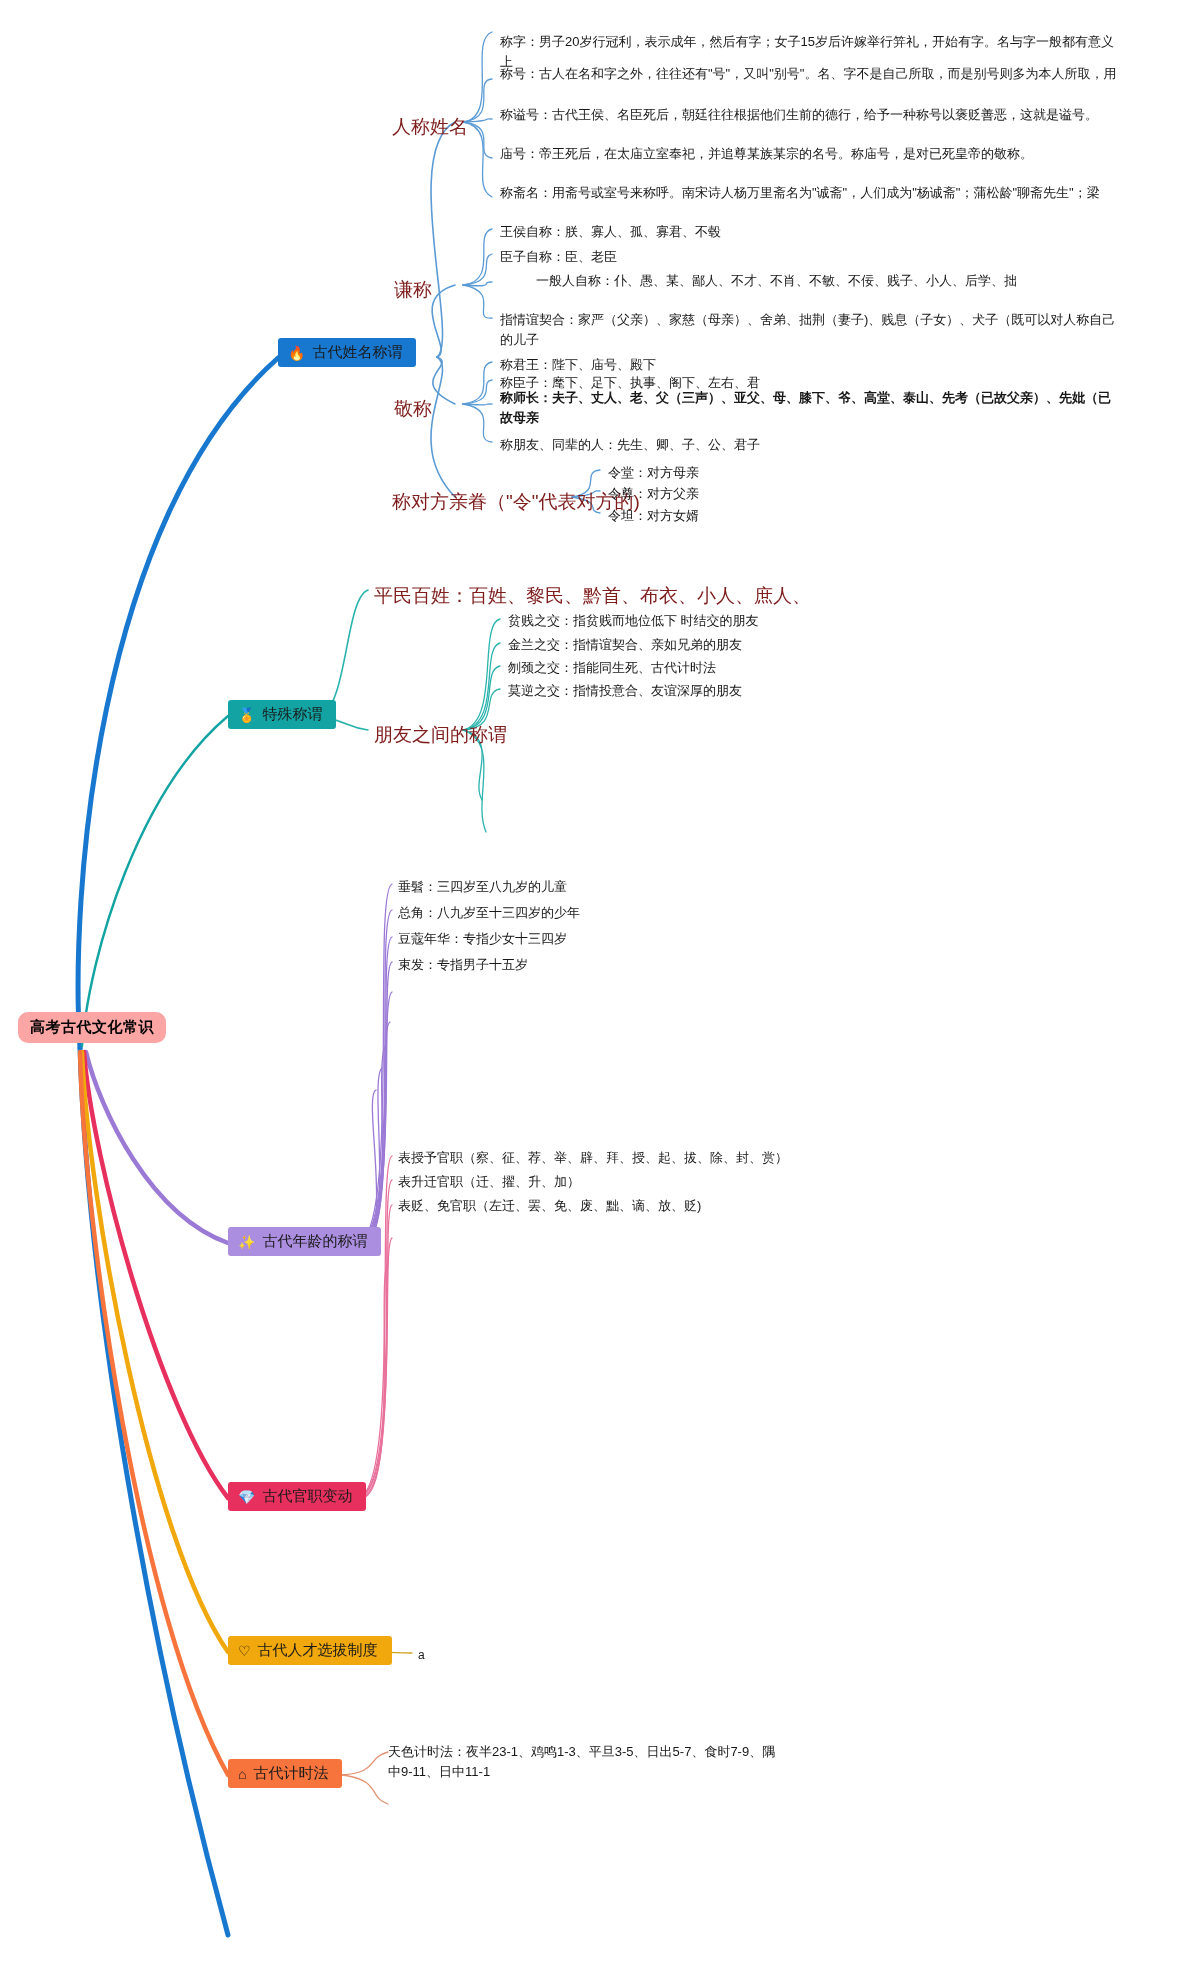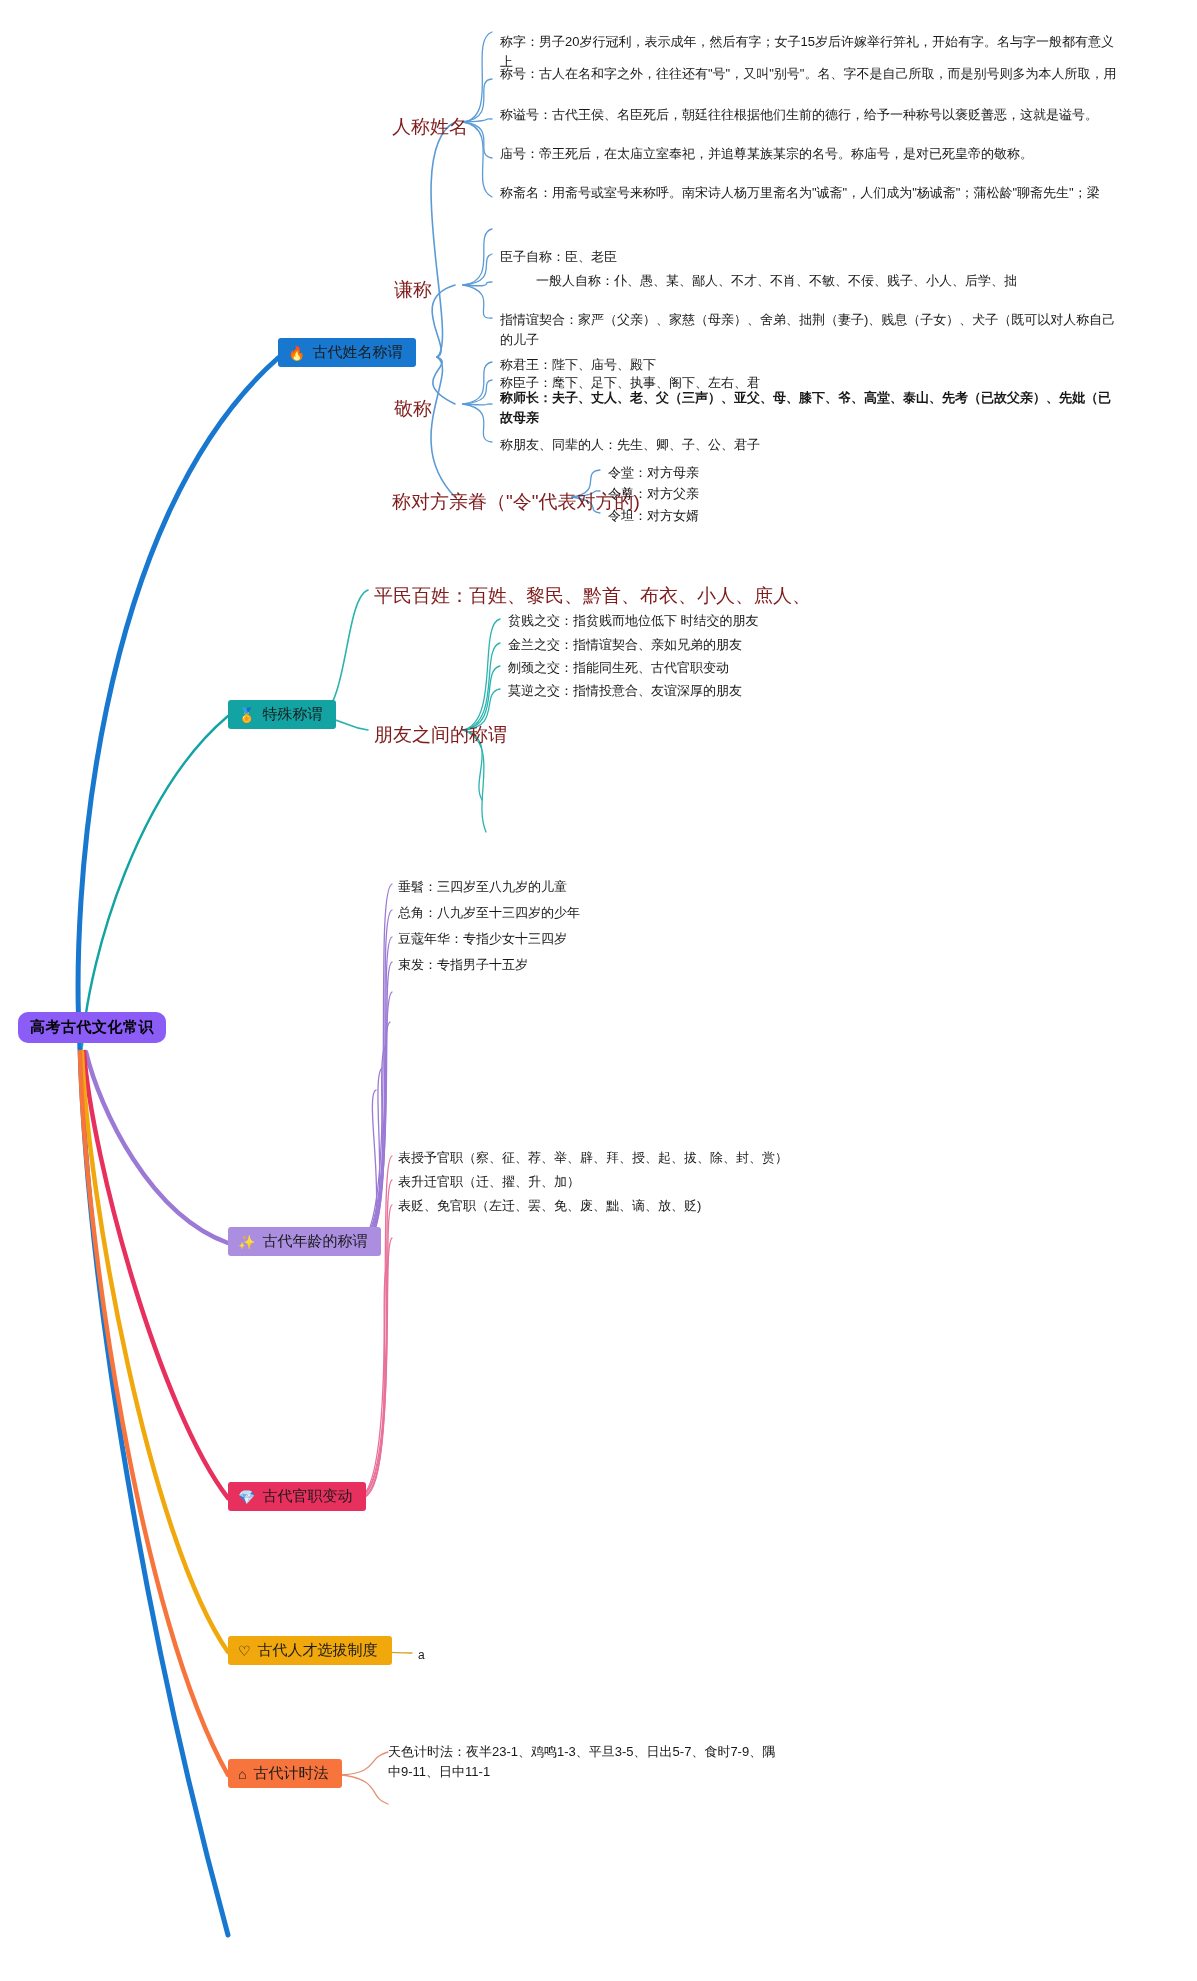--- a/index.html
+++ b/index.html
@@ -22,21 +22,21 @@
     pointer-events: none;
   }
   .node {
     position: absolute;
     display: flex;
     align-items: center;
     white-space: nowrap;
   }
   
   .root {
-    background: #8b5cf6;
+    background: #fca5a5;
     color: #000000;
     border-radius: 10px;
     padding: 6px 12px;
     font-size: 15px;
     font-weight: bold;
     letter-spacing: 0.5px;
     left: 18px; top: 1012px;
   }
   
   .branch {
@@ -167,20 +167,21 @@
   <div class="l2" style="left:394px; top:277px;">谦称</div>
   <div class="l2" style="left:394px; top:396px;">敬称</div>
   <div class="l2" style="left:392px; top:489px;">称对方亲眷（"令"代表对方的)</div>
 
   <div class="leaf" style="left:500px; top:20px; width:620px;margin-top:12px;">称字：男子20岁行冠利，表示成年，然后有字；女子15岁后许嫁举行笄礼，开始有字。名与字一般都有意义上</div>
   <div class="leaf" style="left:500px; top:64px; width:620px;">称号：古人在名和字之外，往往还有"号"，又叫"别号"。名、字不是自己所取，而是别号则多为本人所取，用</div>
   <div class="leaf" style="left:500px; top:105px; width:620px;">称谥号：古代王侯、名臣死后，朝廷往往根据他们生前的德行，给予一种称号以褒贬善恶，这就是谥号。</div>
   <div class="leaf" style="left:500px; top:144px; width:620px;">庙号：帝王死后，在太庙立室奉祀，并追尊某族某宗的名号。称庙号，是对已死皇帝的敬称。</div>
   <div class="leaf" style="left:500px; top:183px; width:620px;">称斋名：用斋号或室号来称呼。南宋诗人杨万里斋名为"诚斋"，人们成为"杨诚斋"；蒲松龄"聊斋先生"；梁</div>
 
+  <div class="leaf" style="left:500px; top:222px; width:620px;">王侯自称：朕、寡人、孤、寡君、不毂</div>
   <div class="leaf" style="left:500px; top:247px; width:620px;">臣子自称：臣、老臣</div>
   <div class="leaf" style="left:500px; top:271px; width:620px;margin-left:36px;">一般人自称：仆、愚、某、鄙人、不才、不肖、不敏、不佞、贱子、小人、后学、拙</div>
   <div class="leaf" style="left:500px; top:310px; width:620px;">指情谊契合：家严（父亲）、家慈（母亲）、舍弟、拙荆（妻子)、贱息（子女）、犬子（既可以对人称自己的儿子</div>
 
   <div class="leaf" style="left:500px; top:355px; width:620px;">称君王：陛下、庙号、殿下</div>
   <div class="leaf" style="left:500px; top:373px; width:620px;">称臣子：麾下、足下、执事、阁下、左右、君</div>
   <div class="leaf" style="left:500px; top:388px; width:620px;font-weight:bold;">称师长：夫子、丈人、老、父（三声）、亚父、母、膝下、爷、高堂、泰山、先考（已故父亲）、先妣（已故母亲</div>
   <div class="leaf" style="left:500px; top:435px; width:620px;">称朋友、同辈的人：先生、卿、子、公、君子</div>
 
   <div class="leaf" style="left:608px; top:463px; width:300px;">令堂：对方母亲</div>
@@ -190,21 +191,21 @@
   <div class="node branch b-special" style="left:228px; top:700px;">
     <span class="glyph">🏅</span>
     <span>特殊称谓</span>
   </div>
 
   <div class="l2" style="left:374px; top:583px;">平民百姓：百姓、黎民、黔首、布衣、小人、庶人、</div>
   <div class="l2" style="left:374px; top:722px;">朋友之间的称谓</div>
 
   <div class="leaf" style="left:508px; top:611px; width:420px;">贫贱之交：指贫贱而地位低下 时结交的朋友</div>
   <div class="leaf" style="left:508px; top:635px; width:420px;">金兰之交：指情谊契合、亲如兄弟的朋友</div>
-  <div class="leaf" style="left:508px; top:658px; width:420px;">刎颈之交：指能同生死、古代官职变动</div>
+  <div class="leaf" style="left:508px; top:658px; width:420px;">刎颈之交：指能同生死、古代计时法</div>
   <div class="leaf" style="left:508px; top:681px; width:420px;">莫逆之交：指情投意合、友谊深厚的朋友</div>
 
   <div class="node branch b-age" style="left:228px; top:1227px;">
     <span class="glyph">✨</span>
     <span>古代年龄的称谓</span>
   </div>
 
   <div class="leaf" style="left:398px; top:877px; width:360px;">垂髫：三四岁至八九岁的儿童</div>
   <div class="leaf" style="left:398px; top:903px; width:360px;">总角：八九岁至十三四岁的少年</div>
   <div class="leaf" style="left:398px; top:929px; width:360px;">豆蔻年华：专指少女十三四岁</div>

